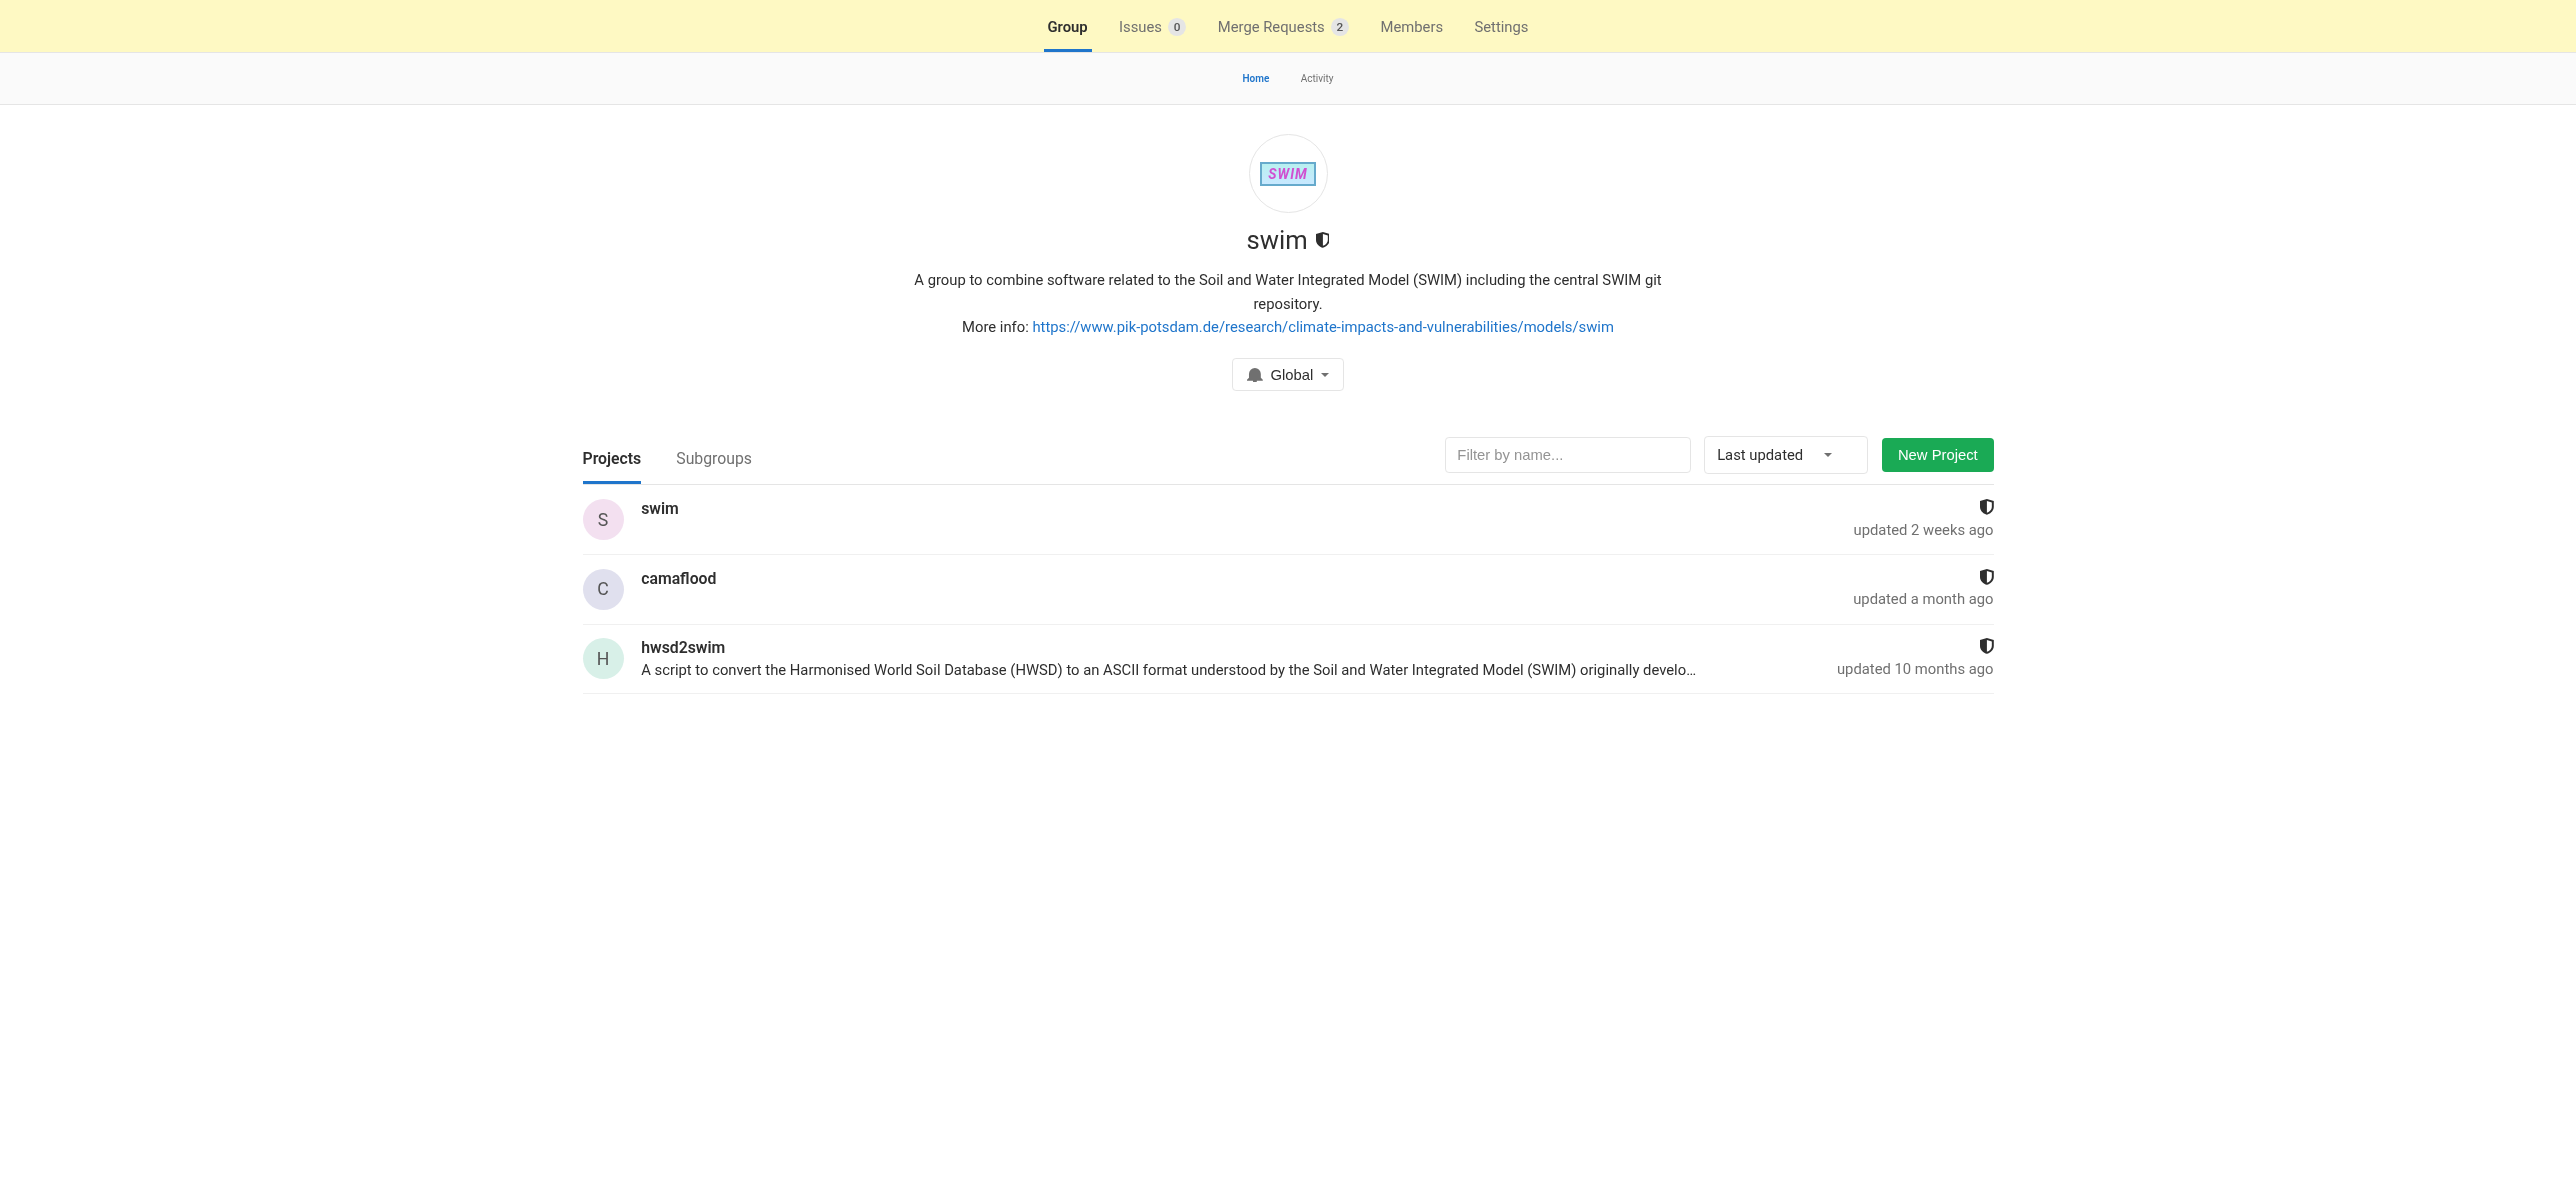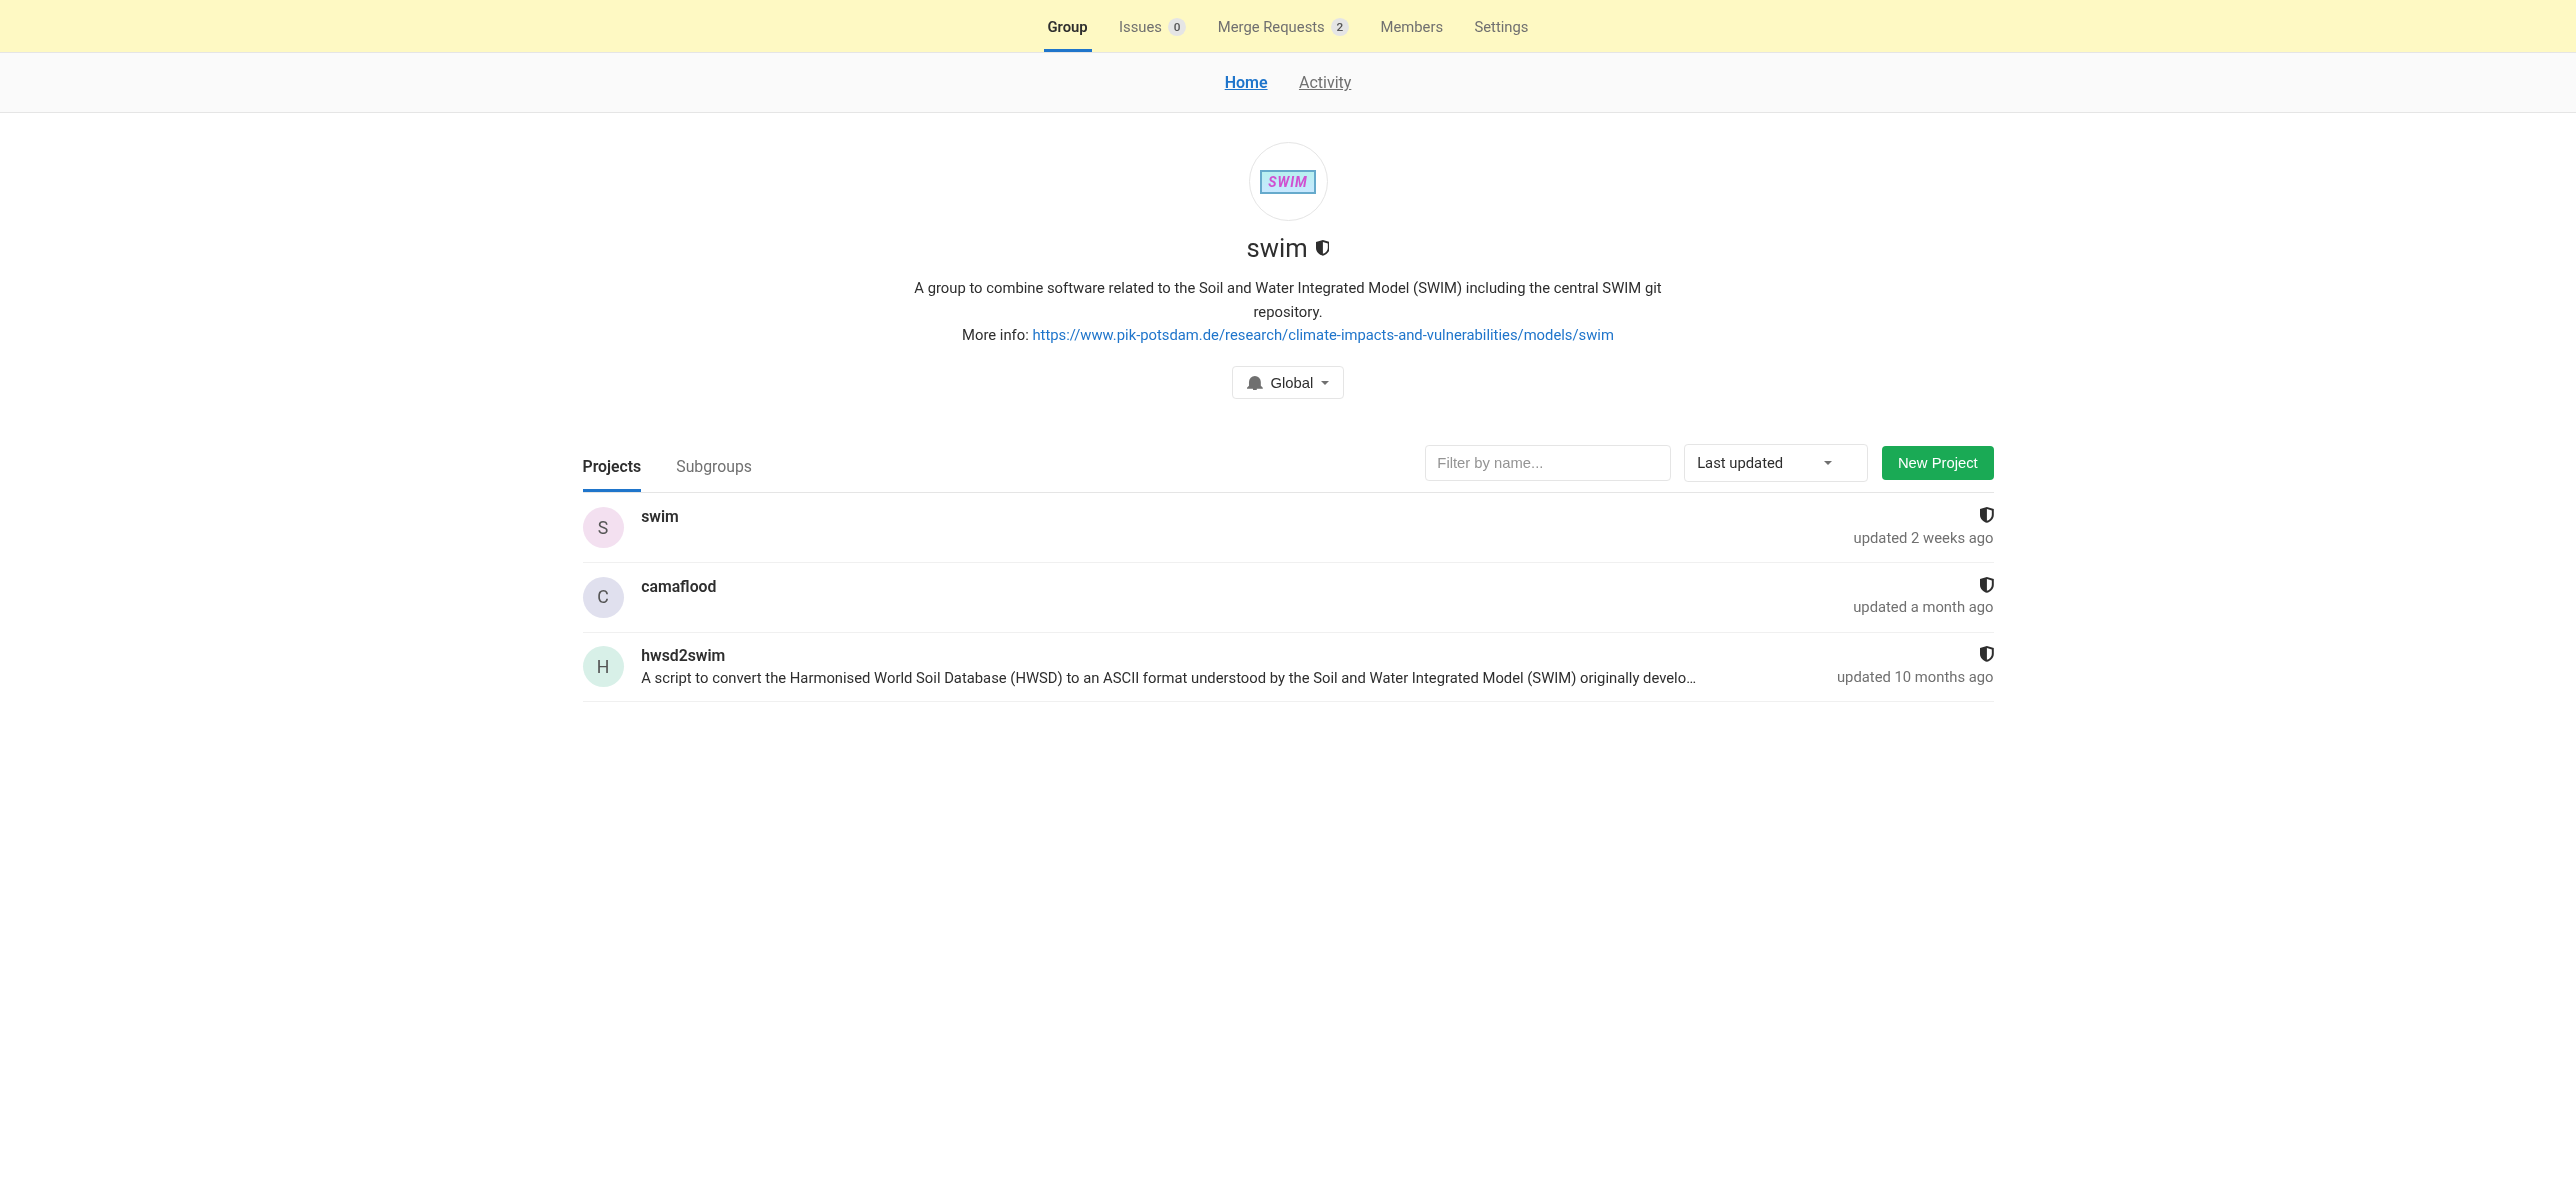--- a/index.html
+++ b/index.html
@@ -48,22 +48,21 @@
   display: flex;
   justify-content: center;
   gap: 23.6px;
   border-bottom: 1px solid #e5e5e5;
   background: #fafafa;
 }
 .sub-tab {
   padding: 19.7px 3.9px;
   color: #707070;
   cursor: pointer;
-  font-size: 16px;
-  text-decoration: underline;
+  font-size: 10px;
 }
 .sub-tab.active {
   color: #1f75cb;
   font-weight: 600;
 }
 .group-header {
   text-align: center;
   padding: 29.5px 19.7px 19.7px;
 }
 .avatar-large {
@@ -161,21 +160,21 @@
   color: #2e2e2e;
 }
 .filter-input::placeholder { color: #949494; }
 .sort-select {
   padding: 8.9px 35px 8.9px 11.8px;
   border: 1px solid #e5e5e5;
   border-radius: 3.9px;
   font-size: 14.8px;
   background: #fff;
   color: #2e2e2e;
-  width: 184px;
+  width: 164px;
   position: relative;
   cursor: pointer;
   display: flex;
   align-items: center;
   justify-content: space-between;
 }
 .new-btn {
   padding: 8.9px 15.8px;
   background: #1aaa55;
   color: #fff;

